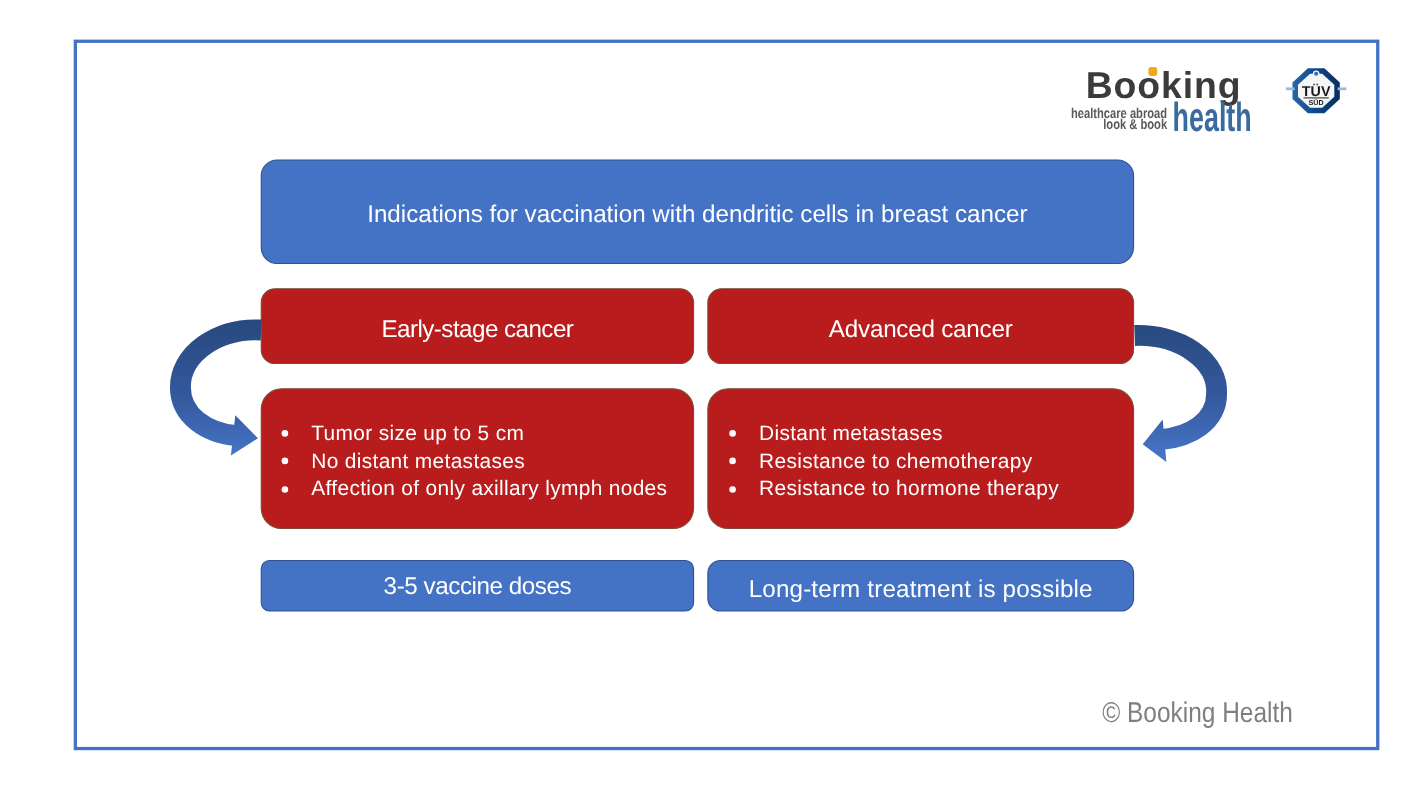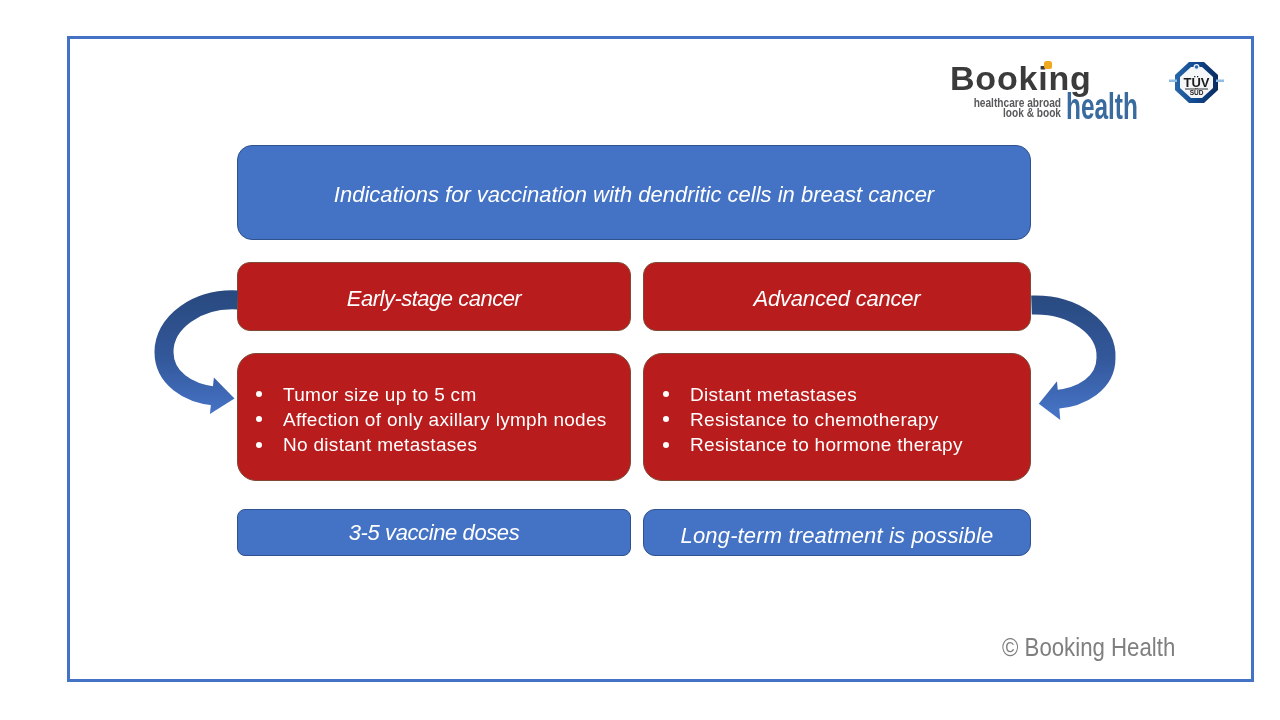--- a/index.html
+++ b/index.html
@@ -15,26 +15,26 @@
   .hdr1{left:237px;top:262px;width:394px;height:69px;border-radius:13px;font-size:22px;padding-top:4.5px;letter-spacing:-0.5px;}
   .hdr2{left:643px;top:262px;width:388px;height:69px;border-radius:13px;font-size:22px;padding-top:4.5px;letter-spacing:-0.2px;}
   .bul1{left:237px;top:353px;width:394px;height:128px;border-radius:19px;}
   .bul2{left:643px;top:353px;width:388px;height:128px;border-radius:19px;}
   .bot1{left:237px;top:509px;width:394px;height:47px;border-radius:8px;font-size:22px;padding-top:0;letter-spacing:-0.4px;}
   .bot2{left:643px;top:509px;width:388px;height:47px;border-radius:12px;font-size:22px;padding-top:6px;letter-spacing:0.15px;}
   .blist{position:absolute;color:#fff;font-size:19px;line-height:25.4px;}
   .blist div{position:relative;padding-left:27px;white-space:nowrap;letter-spacing:0.3px;}
   .blist div::before{content:"";position:absolute;left:0;top:9.5px;width:6px;height:6px;
        border-radius:50%;background:#fff;}
-  .squeeze{display:inline-block;transform-origin:center;font-style:italic;}
+  .squeeze{display:inline-block;transform-origin:center;}
   .squeezeL{display:inline-block;transform-origin:left center;}
   .footer{position:absolute;left:1002px;top:632px;color:#7F7F7F;font-size:26px;white-space:nowrap;transform:scaleX(0.855);transform-origin:left center;}
   svg.overlay{position:absolute;left:0;top:0;width:1280px;height:720px;}
   
-  .lg-booking{position:absolute;left:950px;top:61.2px;font-weight:bold;color:#3B3B3B;
+  .lg-booking{position:absolute;left:987px;top:61.2px;font-weight:bold;color:#3B3B3B;
       font-size:34px;line-height:1;letter-spacing:0.8px;}
   .lg-health{position:absolute;left:1066px;top:88.4px;font-weight:bold;color:#3A6B9F;
       font-size:37px;line-height:1;letter-spacing:0px;transform:scaleX(0.66);transform-origin:left top;}
   .lg-small{position:absolute;left:900px;top:97.7px;width:161px;text-align:right;
       font-weight:bold;color:#58595B;font-size:13px;line-height:10px;transform:scaleX(0.78);transform-origin:right top;}
   .lg-dot{position:absolute;left:1043.5px;top:60.5px;width:8.5px;height:8.5px;border-radius:2.5px;
       background:#F0A81C;}
 </style>
 </head>
 <body>
@@ -49,22 +49,22 @@
   </div>
   <div class="box orange hdr2">
     <span class="squeeze">Advanced cancer</span>
   </div>
 
   <div class="box orange bul1"></div>
   <div class="box orange bul2"></div>
 
   <div class="blist" id="bl1" style="left:256px;top:381.5px;">
     <div><span class="squeezeL">Tumor size up to 5 cm</span></div>
+    <div><span class="squeezeL">No distant metastases</span></div>
     <div><span class="squeezeL">Affection of only axillary lymph nodes</span></div>
-    <div><span class="squeezeL">No distant metastases</span></div>
   </div>
   <div class="blist" id="bl2" style="left:663px;top:381.5px;">
     <div><span class="squeezeL">Distant metastases</span></div>
     <div><span class="squeezeL">Resistance to chemotherapy</span></div>
     <div><span class="squeezeL">Resistance to hormone therapy</span></div>
   </div>
 
   <div class="box blue bot1">
     <span class="squeeze">3-5 vaccine doses</span>
   </div>

